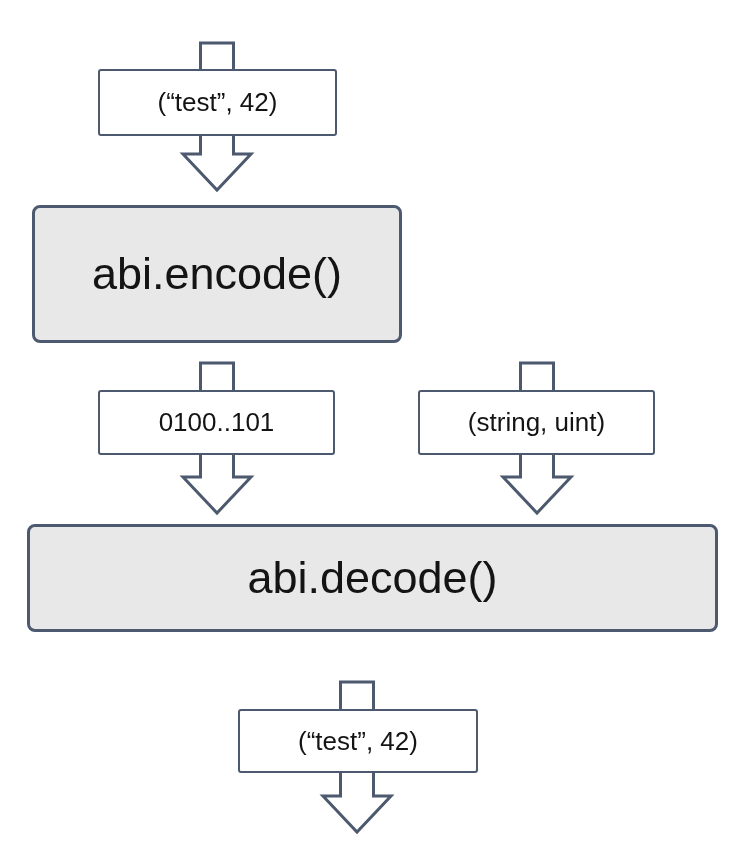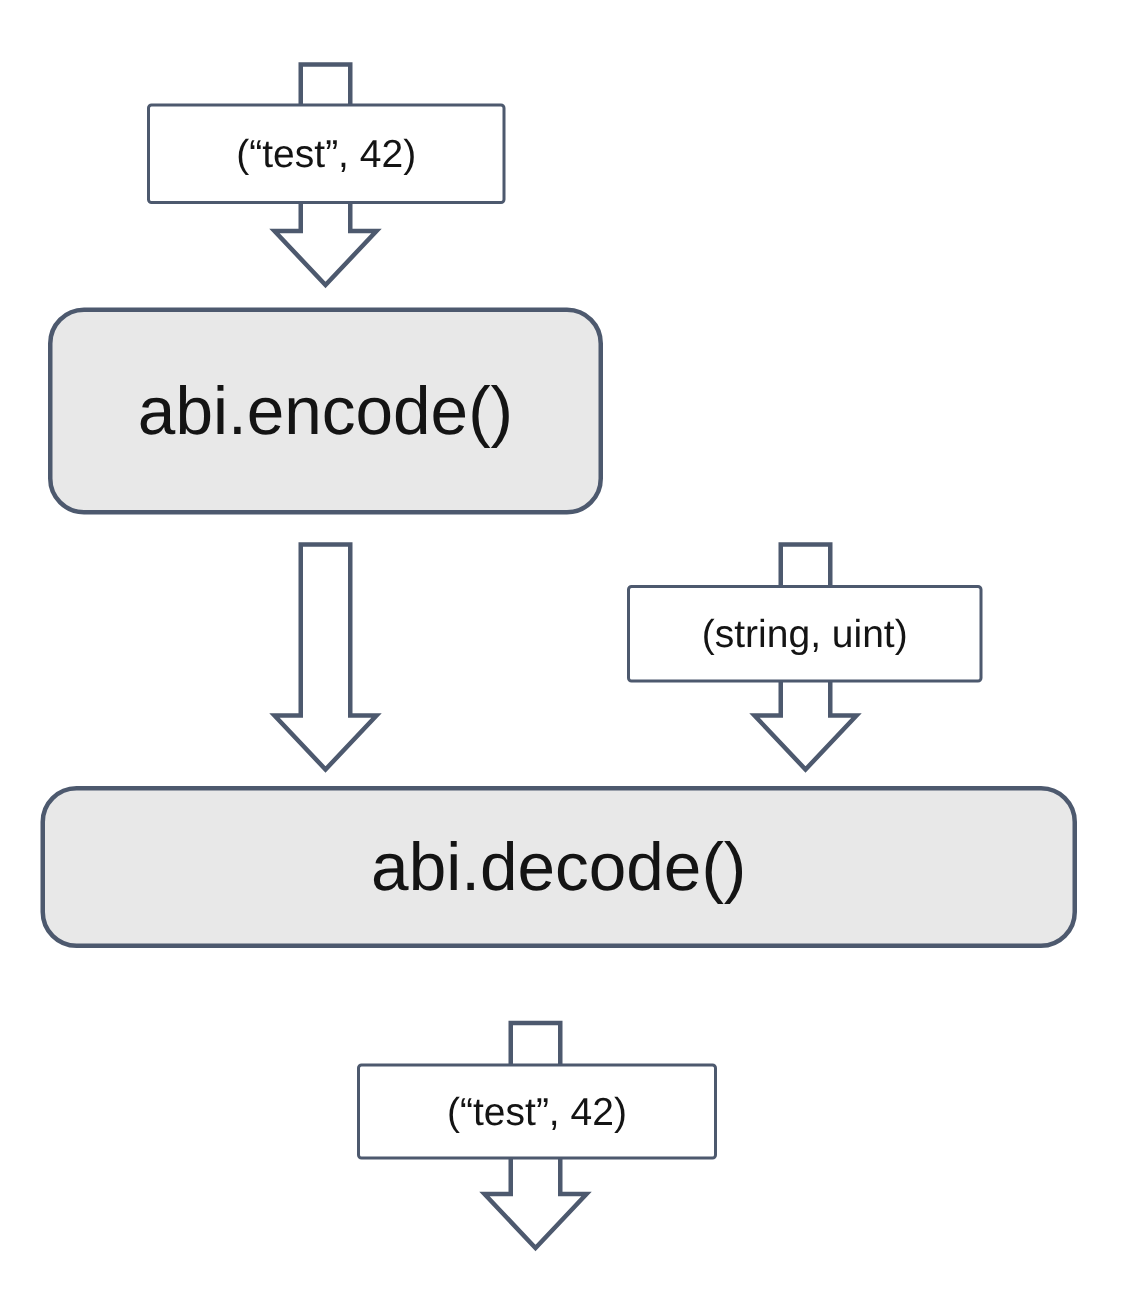--- a/index.html
+++ b/index.html
@@ -41,21 +41,21 @@
     justify-content: center;
     font-size: 26px;
     color: var(--text);
     white-space: nowrap;
     z-index: 2;
   }
   .node {
     position: absolute;
     background: var(--node-fill);
     border: 3px solid var(--outline);
-    border-radius: 24px;
+    border-radius: 8px;
     display: flex;
     align-items: center;
     justify-content: center;
     font-size: 45px;
     color: var(--text);
     white-space: nowrap;
     z-index: 2;
   }
   .arrow-layer { z-index: 1; }
 </style>
@@ -73,20 +73,23 @@
   </div>
 
   <div class="node" style="left:32px; top:205px; width:370px; height:138px;">
     <span>abi.encode()</span>
   </div>
 
   <svg class="abs arrow-svg arrow-layer" style="left:180px; top:360px;" width="74" height="156" viewBox="0 0 74 156">
     <polygon class="arrow-shape" points="20.5,3 53.5,3 53.5,117 71,117 37,153 3,117 20.5,117"></polygon>
   </svg>
 
+  <div class="pill" style="left:98px; top:390px; width:237px; height:65px;">
+    <span>0100..101</span>
+  </div>
 
   <svg class="abs arrow-svg arrow-layer" style="left:500px; top:360px;" width="74" height="156" viewBox="0 0 74 156">
     <polygon class="arrow-shape" points="20.5,3 53.5,3 53.5,117 71,117 37,153 3,117 20.5,117"></polygon>
   </svg>
 
   <div class="pill" style="left:418px; top:390px; width:237px; height:65px;text-align:right;">
     <span>(string, uint)</span>
   </div>
 
   <div class="node" style="left:27px; top:524px; width:691px; height:108px;">

